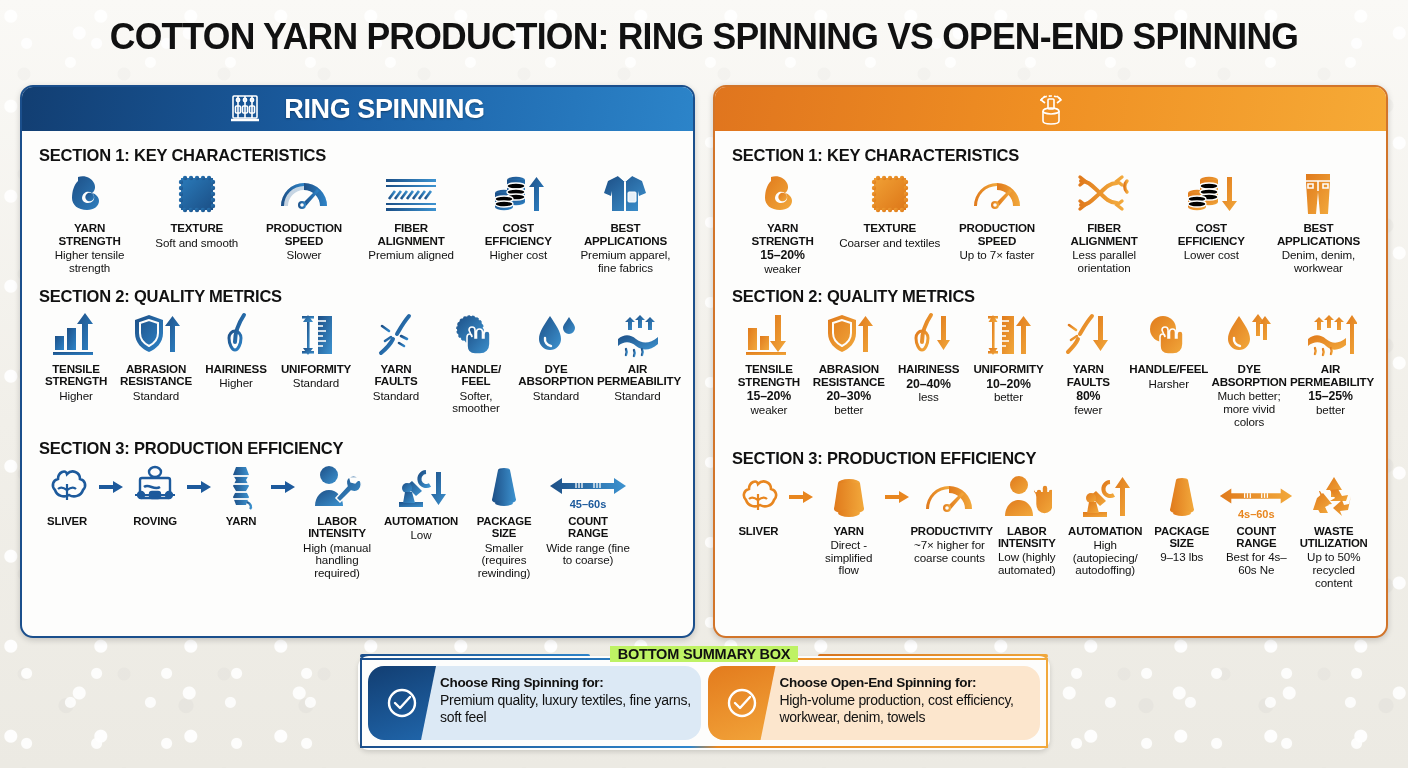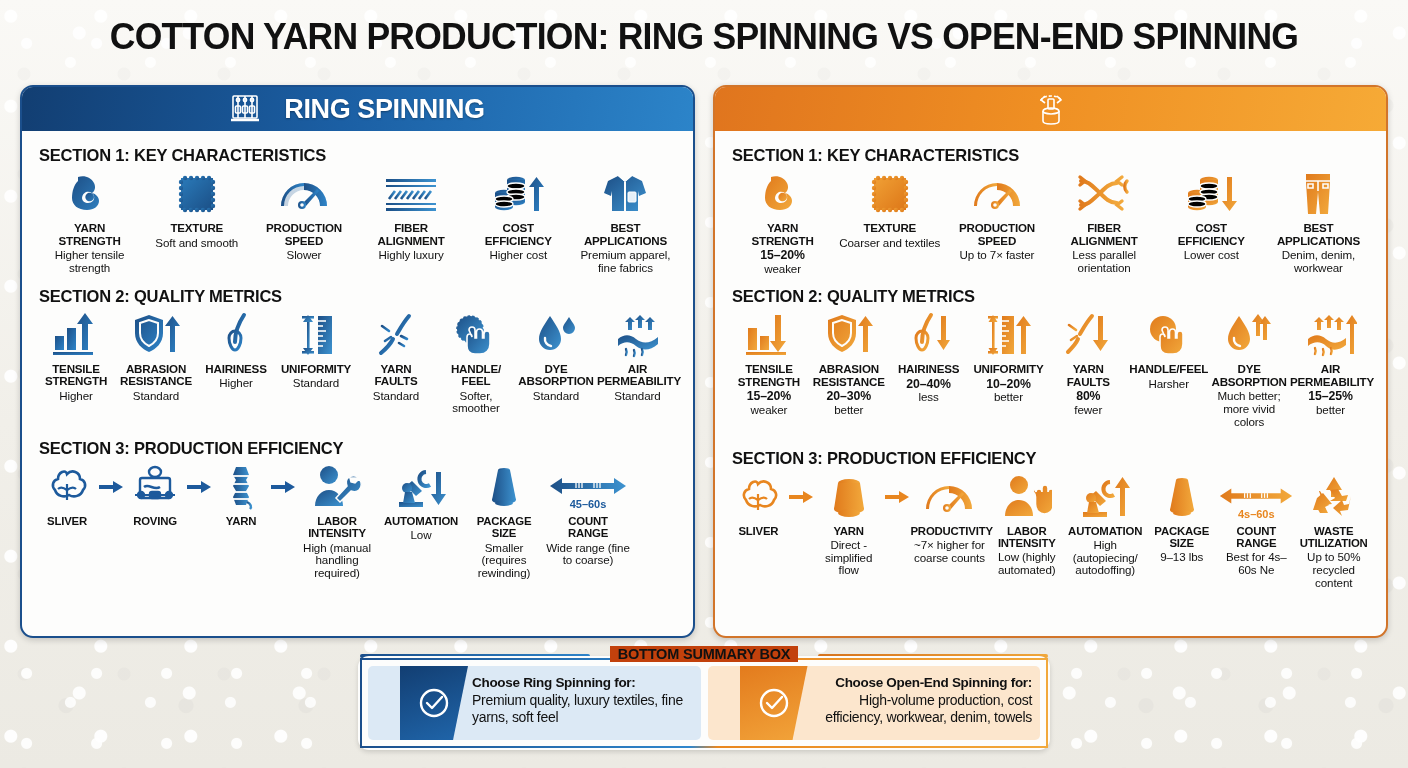--- a/index.html
+++ b/index.html
@@ -89,42 +89,42 @@
 
   
   .summary-wrap {
     position: absolute; left: 358px; top: 654px; width: 692px; height: 98px;
   }
   .summary-label {
     position: absolute; top: -8px; left: 0; width: 100%;
     text-align: center; font-size: 14.5px; font-weight: 700; color: #111;
     letter-spacing: -0.2px; z-index: 4;
   }
-  .summary-label span { background: #c2410c; padding: 0 8px; }
+  .summary-label span { background: #bef264; padding: 0 8px; }
   .sum-line { position: absolute; top: 0px; height: 4px; border-radius: 2px; }
   .sum-line.l { left: 2px;  width: 230px; background: linear-gradient(90deg,#1b4f8c,#2f86cc); }
   .sum-line.r { right: 2px; width: 230px; background: linear-gradient(270deg,#f2a93c,#d9751f); }
 
   .summary-box {
     position: absolute; top: 2px; left: 0; width: 692px; height: 94px;
     border-radius: 11px; background: #fdfdfc;
     border: 2px solid transparent;
     display: flex; padding: 8px;
     box-shadow: 0 2px 5px rgba(0,0,0,.14);
   }
   .summary-border {
     position: absolute; inset: 0; border-radius: 11px; pointer-events: none;
     border: 2px solid #1b4f8c;
     border-image: linear-gradient(90deg,#1b4f8c 0%,#2f86cc 48%,#e9871f 52%,#f2a93c 100%) 1;
     border-radius: 11px;
   }
 
-  .sum-card { flex: 1; display: flex; border-radius: 5px; overflow: hidden; padding-left: 32px; }
+  .sum-card { flex: 1; display: flex; border-radius: 16px; overflow: hidden; }
   .sum-card.l { background: #dce9f5; margin-right: 7px; }
-  .sum-card.r { background: #fce6cd; text-align: right; }
+  .sum-card.r { background: #fce6cd; }
 
   .sum-check {
     width: 68px; display: flex; align-items: center; justify-content: center;
     clip-path: polygon(0 0, 100% 0, 78% 100%, 0 100%);
   }
   .sum-card.l .sum-check { background: linear-gradient(160deg,#123e72,#2066ab); }
   .sum-card.r .sum-check { background: linear-gradient(160deg,#e37b1d,#f2a43a); }
 
   .sum-text { flex: 1; padding: 9px 8px 0 4px; }
   .sum-head { font-size: 13.5px; font-weight: 700; color: #111; letter-spacing: -0.3px; }
@@ -256,21 +256,21 @@
                 <line x1="19" y1="27" x2="25" y2="19"></line>
                 <line x1="25" y1="27" x2="31" y2="19"></line>
                 <line x1="31" y1="27" x2="37" y2="19"></line>
                 <line x1="37" y1="27" x2="43" y2="19"></line>
                 <line x1="43" y1="27" x2="49" y2="19"></line>
               </g>
             </svg>
         </div>
         <div class="lbl" style="white-space:pre-line">FIBER
 ALIGNMENT</div>
-        <div class="val">Highly luxury</div>
+        <div class="val">Premium aligned</div>
       </div>
       <div class="cell">
         <div class="ico">
           <svg width="52" height="46" viewBox="0 0 52 46">
               <defs>
                 <linearGradient id="lg5" x1="0" y1="0" x2="1" y2="1">
                   <stop offset="0" stop-color="#1d4f86"></stop>
                   <stop offset="1" stop-color="#2f85c9"></stop>
                 </linearGradient>
               </defs>

